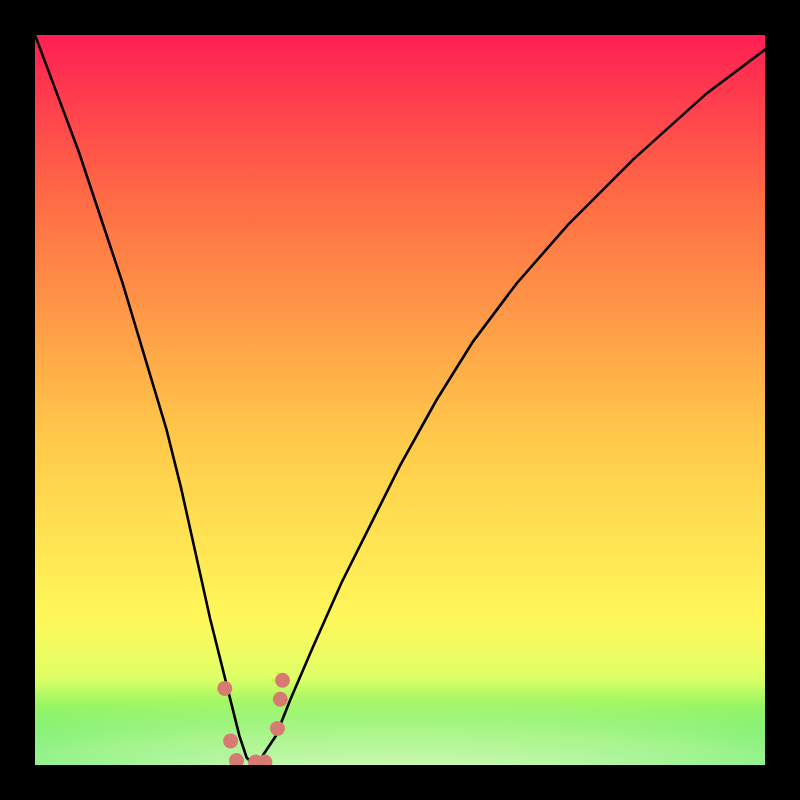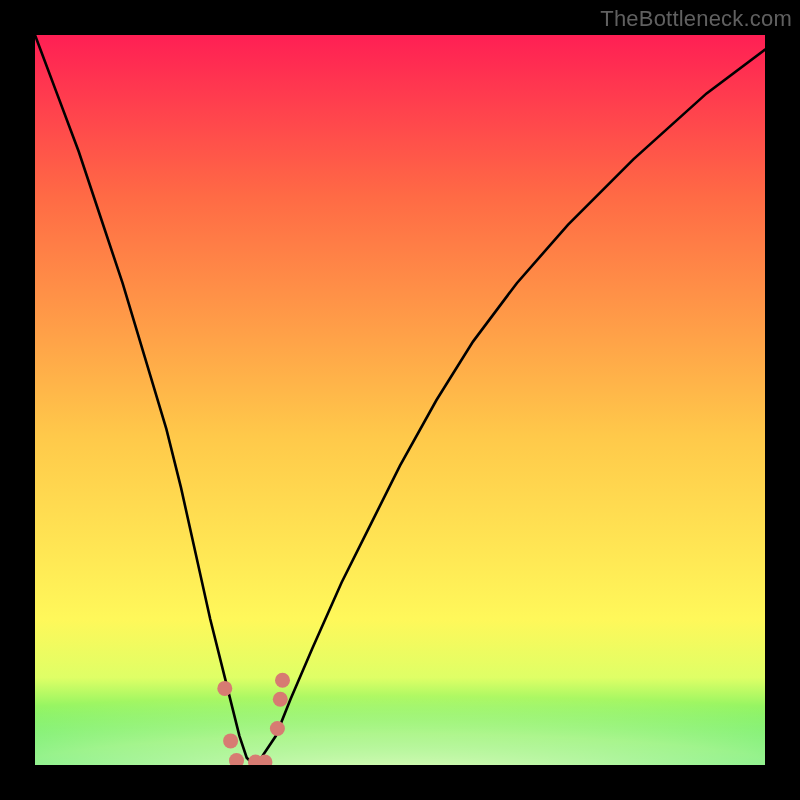--- a/index.html
+++ b/index.html
@@ -49,21 +49,20 @@
     color: #606060;
     font-size: 22px;
     font-weight: 500;
     letter-spacing: 0.2px;
   }
 </style>
 </head>
 <body>
 
 <div class="frame">
-  <div class="attribution">TheBottleneck.com</div>
 
   <div class="plot-clip">
     <div class="glow-band"></div>
     <svg class="curve-svg" viewBox="0 0 730 730" preserveAspectRatio="none">
       <path id="curve-path" fill="none" stroke="#000" stroke-width="2.6" stroke-linecap="round" d="M0.0 0.0 L21.9 58.4 L43.8 116.8 L65.7 182.5 L87.6 248.2 L109.5 321.2 L131.4 394.2 L146.0 452.6 L160.6 518.3 L175.2 584.0 L189.8 642.4 L197.1 671.6 L204.4 700.8 L211.7 722.7 L219.0 730.0 L226.3 722.7 L240.9 700.8 L255.5 664.3 L277.4 613.2 L306.6 547.5 L335.8 489.1 L365.0 430.7 L401.5 365.0 L438.0 306.6 L481.8 248.2 L532.9 189.8 L598.6 124.1 L671.6 58.4 L730.0 14.6"></path>
       <g id="marker-layer">
           <circle cx="189.8" cy="653.4" r="7.5" fill="#d77b72"></circle>
           <circle cx="195.6" cy="705.9" r="7.5" fill="#d77b72"></circle>
           <circle cx="201.5" cy="725.6" r="7.5" fill="#d77b72"></circle>
           <circle cx="220.5" cy="727.1" r="7.5" fill="#d77b72"></circle>

